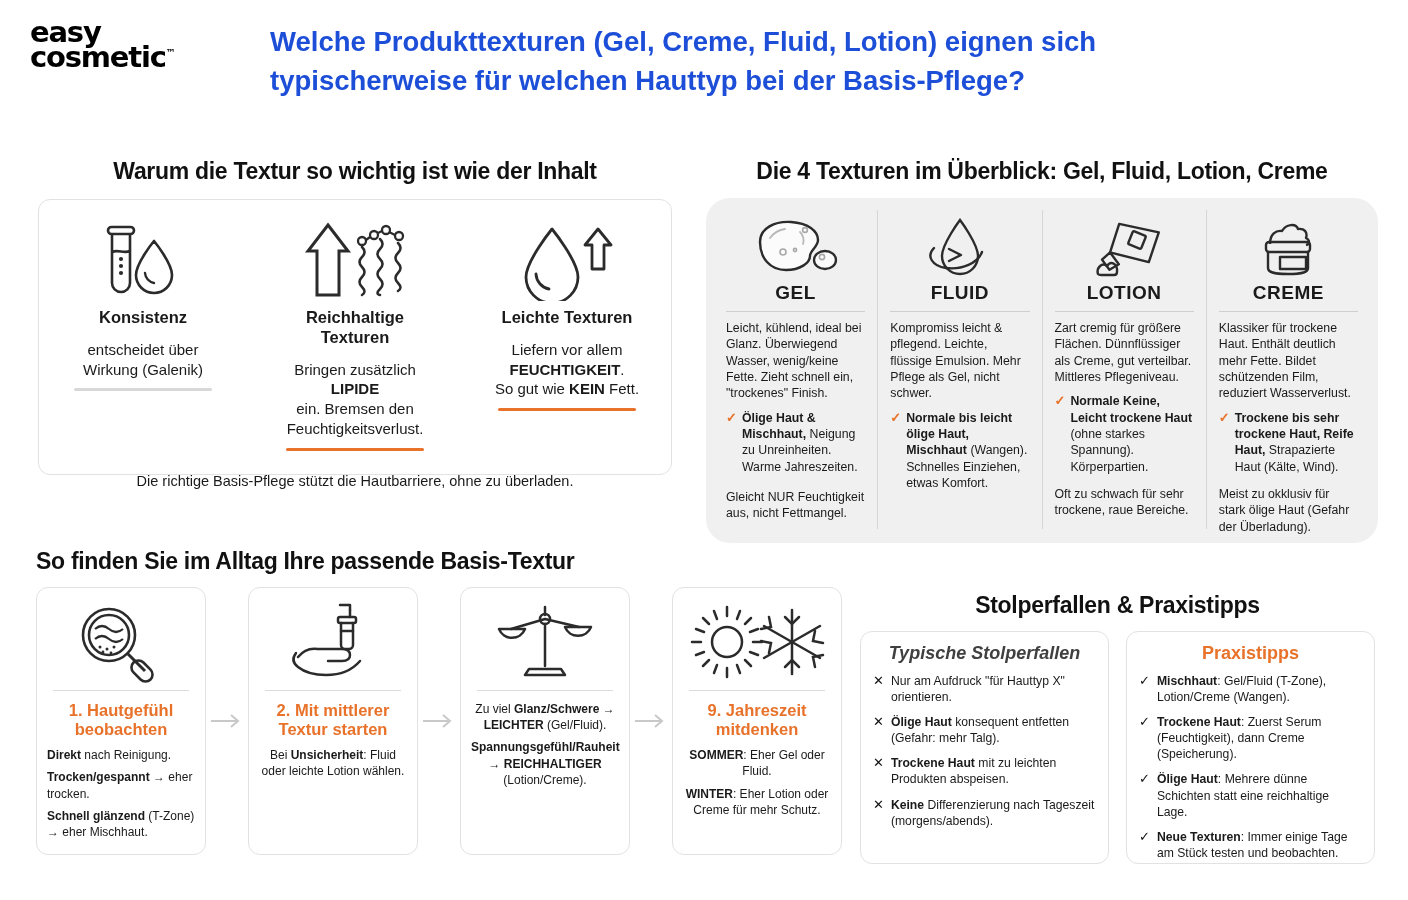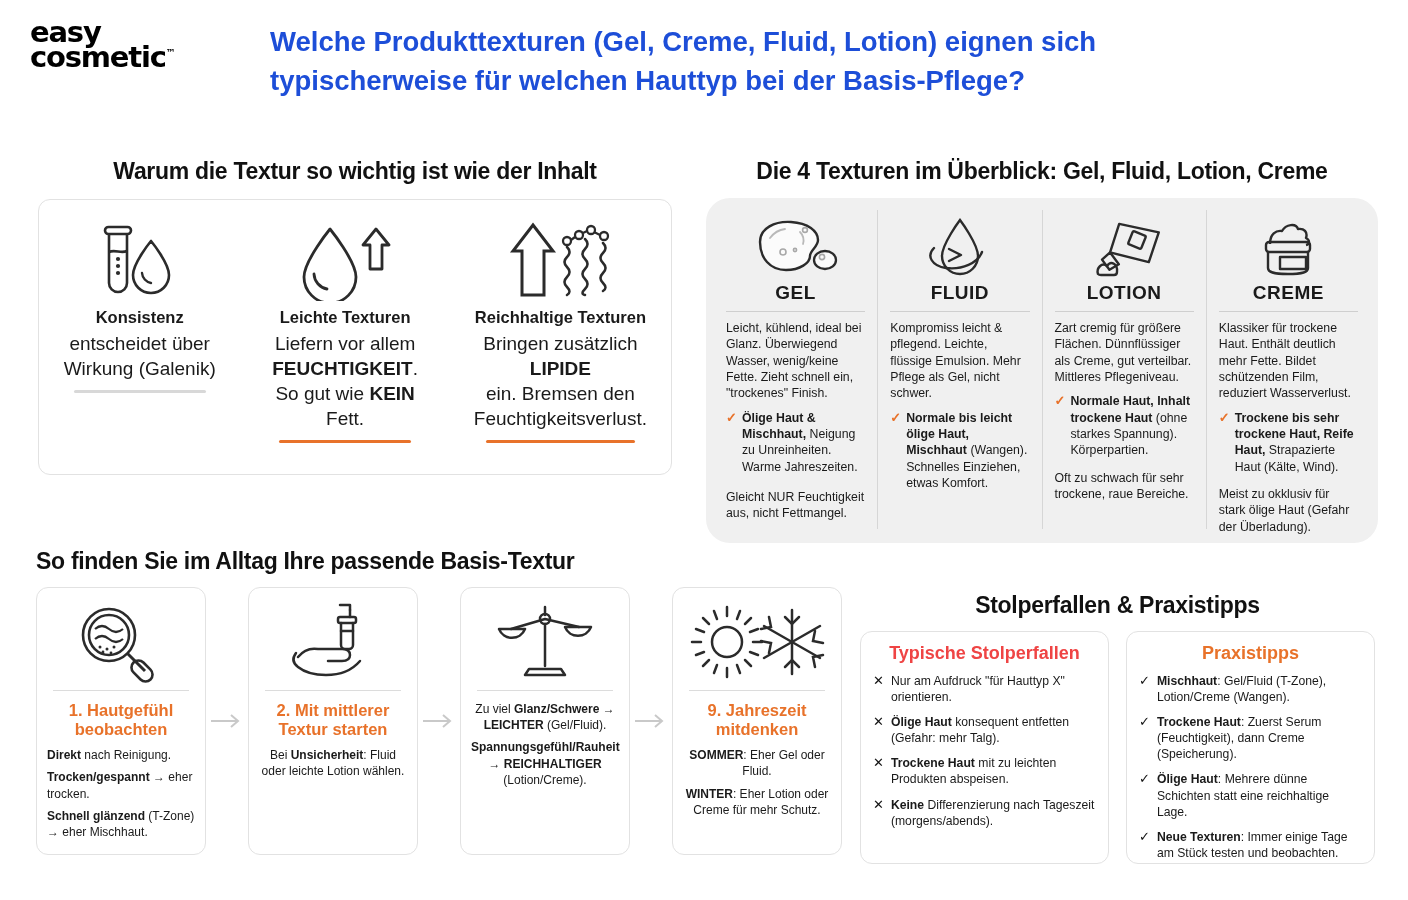--- a/index.html
+++ b/index.html
@@ -50,21 +50,21 @@
   }
 
   
   #why-section { position: absolute; left: 38px; top: 158px; width: 634px; }
   #why-section .sec-title { text-align: center; margin-bottom: 14px; }
   .why-panel { padding: 18px 16px 16px; height: 276px; }
   .why-cols { display: flex; gap: 36px; }
   .why-col { flex: 1; text-align: center; padding: 0 8px; }
   .why-icon { height: 86px; display: flex; align-items: center; justify-content: center; }
   .why-h { font-size: 16.5px; font-weight: bold; line-height: 1.2; margin-top: 4px; }
-  .why-p { font-size: 19px; line-height: 1.32; margin-top: 3px; }
+  .why-p { font-size: 15px; line-height: 1.32; margin-top: 12px; }
   .why-rule { height: 3px; margin: 9px auto 0; width: 86%; background: #d8d8d8; border-radius: 2px; }
   .why-rule.accent { background: #e8722a; }
   .why-foot { text-align: center; font-size: 14.5px; margin-top: 22px; }
 
   
   #tex-section { position: absolute; left: 706px; top: 158px; width: 672px; }
   #tex-section .sec-title { text-align: center; margin-bottom: 13px; }
   .tex-panel {
     background: #f0f0f0;
     border-radius: 24px;
@@ -131,21 +131,21 @@
   #traps-section .sec-title { text-align: center; margin-bottom: 12px; }
   .traps-row { display: flex; gap: 17px; }
   .traps-card {
     flex: 1;
     border: 1px solid #e2e2e2;
     border-radius: 12px;
     padding: 11px 12px 12px;
     height: 233px;
   }
   .traps-head { text-align: center; font-size: 18px; font-weight: bold; margin-bottom: 9px; }
-  .traps-head.red { color: #ef4444; }
+  .traps-head.red { color: #404040; font-style: italic; }
   .traps-head.orange { color: #e8722a; }
   .trap-item { display: flex; gap: 7px; font-size: 12.2px; line-height: 1.32; margin-top: 9px; }
   .trap-item .mk { flex: none; font-size: 13px; line-height: 1.2; color: #111; }
   .trap-item:first-of-type { margin-top: 3px; }
 
   svg { display: block; }
 </style>
 </head>
 <body>
 
@@ -179,35 +179,20 @@
                 <circle cx="29" cy="38" r="2.1"></circle>
                   <circle cx="29" cy="45" r="2.1"></circle>
                   <circle cx="29" cy="52" r="2.1"></circle>
               </g>
               <path d="M53 52 a11 11 0 0 0 9 10" fill="none" stroke="#2b2b2b" stroke-width="2.4" stroke-linecap="round"></path>
             </svg>
           </div>
           <div class="why-h">Konsistenz</div>
           <div class="why-p">entscheidet über<br>Wirkung (Galenik)</div>
           <div class="why-rule"></div>
-        </div>
-
-        <div class="why-col">
-          <div class="why-icon">
-            <svg width="110" height="80" viewBox="0 0 110 80">
-              <g fill="none" stroke="#2b2b2b" stroke-width="2.8" stroke-linejoin="round">
-                <path d="M40 8 C40 8 14 40 14 56 a26 26 0 0 0 52 0 C66 40 40 8 40 8 Z"></path>
-                <path d="M24 53 a16 16 0 0 0 13 15" stroke-linecap="round"></path>
-                <path d="M86 8 L99 24 H92 V48 H80 V24 H73 Z"></path>
-              </g>
-            </svg>
-          </div>
-          <div class="why-h">Leichte Texturen</div>
-          <div class="why-p">Liefern vor allem<br><b class="bold">FEUCHTIGKEIT</b>.<br>So gut wie <b class="bold">KEIN</b> Fett.</div>
-          <div class="why-rule accent"></div>
         </div>
 
         <div class="why-col">
           <div class="why-icon">
             <svg width="118" height="80" viewBox="0 0 118 80">
               <path d="M32 4 L52 30 H43 V74 H21 V30 H12 Z" fill="none" stroke="#2b2b2b" stroke-width="3"></path>
               <g fill="none" stroke="#2b2b2b" stroke-width="2.5" stroke-linecap="round">
                 <path d="M66 26 q5 5 0 10 q-5 5 0 10 q5 5 0 10 q-5 5 0 10 q5 5 0 8"></path>
                 <path d="M84 18 q5 5 0 10 q-5 5 0 10 q5 5 0 10 q-5 5 0 10 q5 5 0 10 q-5 5 0 6"></path>
                 <path d="M102 22 q5 5 0 10 q-5 5 0 10 q5 5 0 10 q-5 5 0 10 q5 5 0 8"></path>
@@ -221,21 +206,37 @@
                   <path d="M82 12 L86 10"></path>
                   <path d="M93 11 L99 14"></path>
               </g>
             </svg>
           </div>
           <div class="why-h">Reichhaltige Texturen</div>
           <div class="why-p">Bringen zusätzlich <b class="bold">LIPIDE</b><br>ein. Bremsen den<br>Feuchtigkeitsverlust.</div>
           <div class="why-rule accent"></div>
         </div>
 
-      </div>
+        <div class="why-col">
+          <div class="why-icon">
+            <svg width="110" height="80" viewBox="0 0 110 80">
+              <g fill="none" stroke="#2b2b2b" stroke-width="2.8" stroke-linejoin="round">
+                <path d="M40 8 C40 8 14 40 14 56 a26 26 0 0 0 52 0 C66 40 40 8 40 8 Z"></path>
+                <path d="M24 53 a16 16 0 0 0 13 15" stroke-linecap="round"></path>
+                <path d="M86 8 L99 24 H92 V48 H80 V24 H73 Z"></path>
+              </g>
+            </svg>
+          </div>
+          <div class="why-h">Leichte Texturen</div>
+          <div class="why-p">Liefern vor allem<br><b class="bold">FEUCHTIGKEIT</b>.<br>So gut wie <b class="bold">KEIN</b> Fett.</div>
+          <div class="why-rule accent"></div>
+        </div>
+
+      </div>
+      <div class="why-foot">Die richtige Basis-Pflege stützt die Hautbarriere, ohne zu überladen.</div>
     </div>
   </div>
 
   <div id="tex-section">
     <div class="sec-title">Die 4 Texturen im Überblick: Gel, Fluid, Lotion, Creme</div>
     <div class="tex-panel">
 
       <div class="tex-col gel">
         <div class="tex-icon">
           <svg width="96" height="62" viewBox="0 0 96 62">
@@ -287,21 +288,21 @@
               <path d="M33 33 L24 39 L30 50 L40 46 Z" transform="rotate(-8 58 27)"></path>
               <path d="M22 58 C20 52 26 46 31 50 C35 44 42 48 41 56 C41 58 40 59 38 59 L25 59 C23 59 22 58 22 58 Z"></path>
               <rect x="54" y="17" width="14" height="14" rx="1.5" transform="rotate(22 61 24)"></rect>
             </g>
           </svg>
         </div>
         <div class="tex-name">LOTION</div>
         <div class="tex-desc">Zart cremig für größere Flächen. Dünnflüssiger als Creme, gut verteilbar. Mittleres Pflegeniveau.</div>
         <div class="tex-bullet">
           <span class="chk">✓</span>
-          <span><b class="bold">Normale Haut, Inhalt trockene Haut</b> (ohne starkes Spannung). Körperpartien.</span>
+          <span><b class="bold">Normale Keine, Leicht trockene Haut</b> (ohne starkes Spannung). Körperpartien.</span>
         </div>
         <div class="tex-note">Oft zu schwach für sehr trockene, raue Bereiche.</div>
       </div>
 
       <div class="tex-col">
         <div class="tex-icon">
           <g></g>
           <svg width="96" height="62" viewBox="0 0 96 62">
             <g fill="none" stroke="#2b2b2b" stroke-width="2.4" stroke-linejoin="round">
               <path d="M30 28 C30 18 36 14 42 15 C46 8 56 7 58 13 C64 12 68 16 66 22 C70 24 70 28 66 29"></path>

